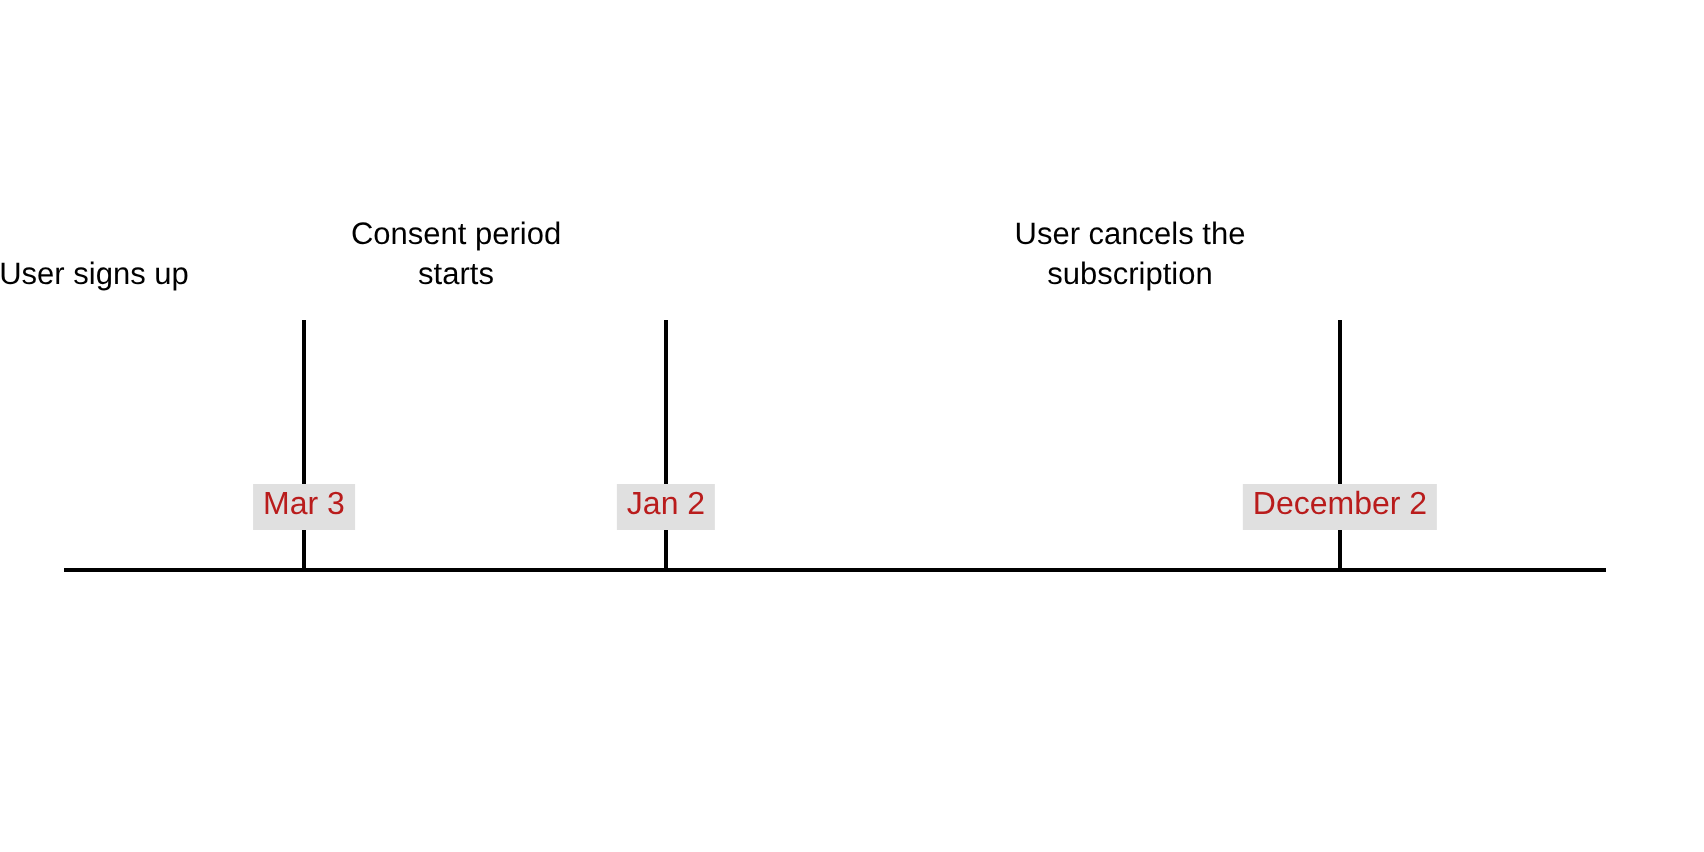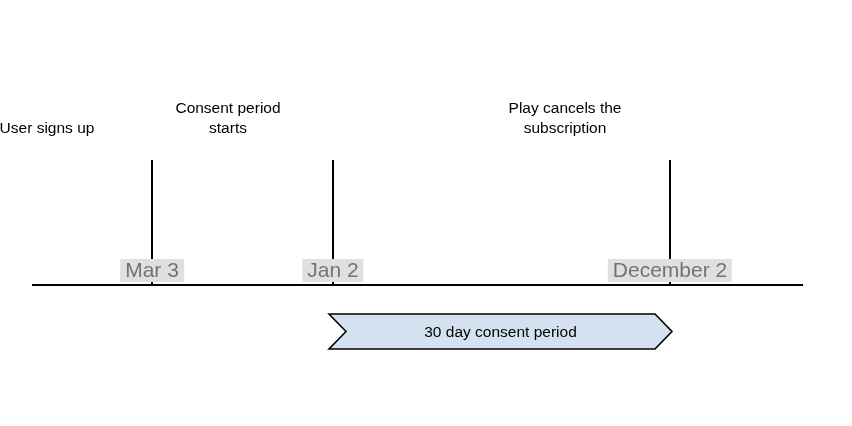--- a/index.html
+++ b/index.html
@@ -49,36 +49,36 @@
     position: absolute;
     left: 50%;
     transform: translateX(-50%);
     width: 210px;
     margin-left: -105px;
     text-align: center;
     font-size: 15.5px;
     line-height: 20px;
     color: #000000;
     white-space: pre-line;
+    margin-top: 10px;
   }
   .event-label.one-line { top: 118px; }
   .event-label.two-line { top: 98px; }
 
   .event-date {
     position: absolute;
     left: 50%;
     transform: translateX(-50%);
     top: 242px;
     background: #e0e0e0;
-    color: #737373;
-    font-size: 21px;
+    color: #b91c1c;
+    font-size: 16px;
     line-height: 20px;
     padding: 1px 5px 2px 5px;
     white-space: nowrap;
-    margin-top: 17px;
   }
 
   
   .banner {
     position: absolute;
     left: 329px;
     top: 314px;
     width: 343px;
     height: 35px;
   }
@@ -117,25 +117,19 @@
 
   <div class="event" style="left:333px;">
     <div class="event-line"></div>
     <div class="event-label two-line">Consent period
 starts</div>
     <div class="event-date">Jan 2</div>
   </div>
 
   <div class="event" style="left:670px;">
     <div class="event-line"></div>
-    <div class="event-label two-line">Play cancels the
+    <div class="event-label two-line">User cancels the
 subscription</div>
     <div class="event-date">December 2</div>
   </div>
 
-  <div class="banner">
-    <svg viewBox="0 0 343 35" xmlns="http://www.w3.org/2000/svg">
-      <polygon points="0,0 326,0 343,17.5 326,35 0,35 17,17.5" fill="#d4e1f0" stroke="#000000" stroke-width="1.6" stroke-linejoin="miter"></polygon>
-    </svg>
-    <div class="banner-text">30 day consent period</div>
-  </div>
 
 </div>
 
 </body></html>

